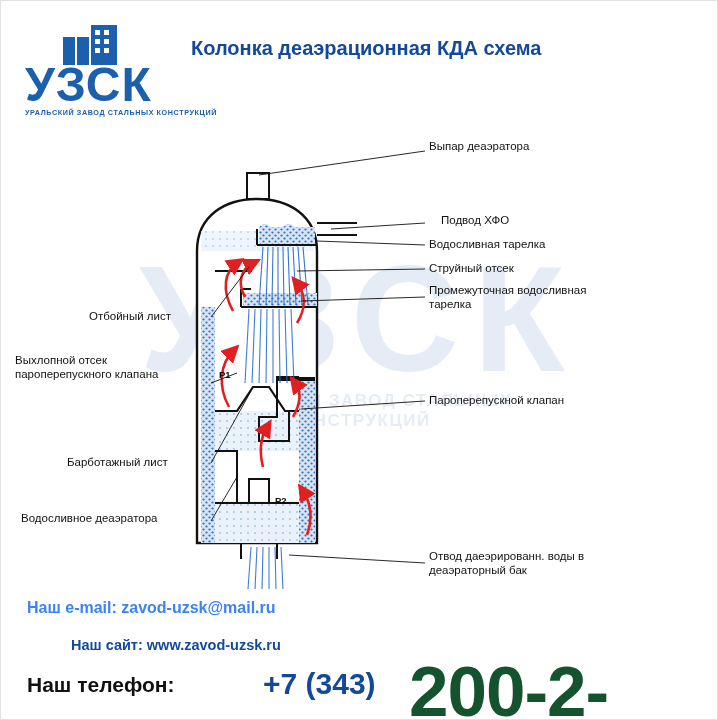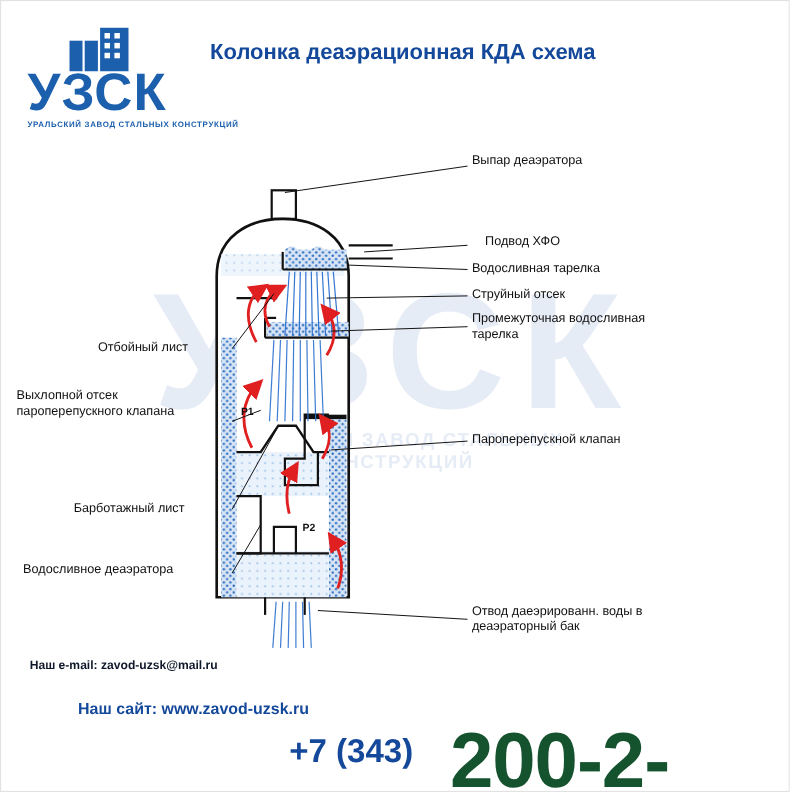--- a/index.html
+++ b/index.html
@@ -64,21 +64,21 @@
   .lbl{
     position:absolute;font-size:11.5px;color:#111;line-height:14px;
     white-space:nowrap;z-index:4;
   }
   .lbl.wrap{white-space:normal;}
   .plabel{
     position:absolute;font-size:9.5px;font-weight:bold;color:#111;z-index:6;
   }
   
   .foot{position:absolute;left:26px;z-index:3;}
-  .foot-mail{top:598px;font-size:11px;font-weight:bold;color:#0f172a;}
+  .foot-mail{top:598px;font-size:16px;font-weight:bold;color:#3b82f6;}
   .foot-site{top:636px;font-size:14.5px;font-weight:bold;color:#14489a;}
   .foot-phone-label{
     position:absolute;left:26px;top:672px;font-size:21px;font-weight:bold;color:#111;z-index:3;
   }
   .foot-code{
     position:absolute;left:262px;top:666px;font-size:30px;font-weight:bold;color:#14489a;z-index:3;
   }
   .foot-num{
     position:absolute;left:408px;top:650px;font-size:71px;font-weight:bold;color:#14532d;
     letter-spacing:-1px;z-index:3;
@@ -242,21 +242,22 @@
     <div class="lbl wrap" style="left:428px;top:438px;width:200px;">Отвод даеэрированн. воды в деаэраторный бак</div>
 
     
     <div class="lbl" style="left:88px;top:198px;">Отбойный лист</div>
     <div class="lbl wrap" style="left:14px;top:242px;width:190px;">Выхлопной отсек пароперепускного клапана</div>
     <div class="lbl" style="left:66px;top:344px;">Барботажный лист</div>
     <div class="lbl" style="left:20px;top:400px;">Водосливное деаэратора</div>
 
     
     <div class="plabel" style="left:218px;top:258px;">P1</div>
-    <div class="plabel" style="left:274px;top:364px;">P2</div>
+    <div class="plabel" style="left:274px;top:384px;">P2</div>
   </div>
 
   <div class="foot foot-mail" style="position:absolute;">Наш e-mail: zavod-uzsk@mail.ru</div>
   <div class="foot foot-site" style="position:absolute;margin-left:44px;">Наш сайт: www.zavod-uzsk.ru</div>
+  <div class="foot-phone-label">Наш телефон:</div>
   <div class="foot-code">+7 (343)</div>
   <div class="foot-num">200-2-210</div>
 
 </div>
 
 </body></html>

